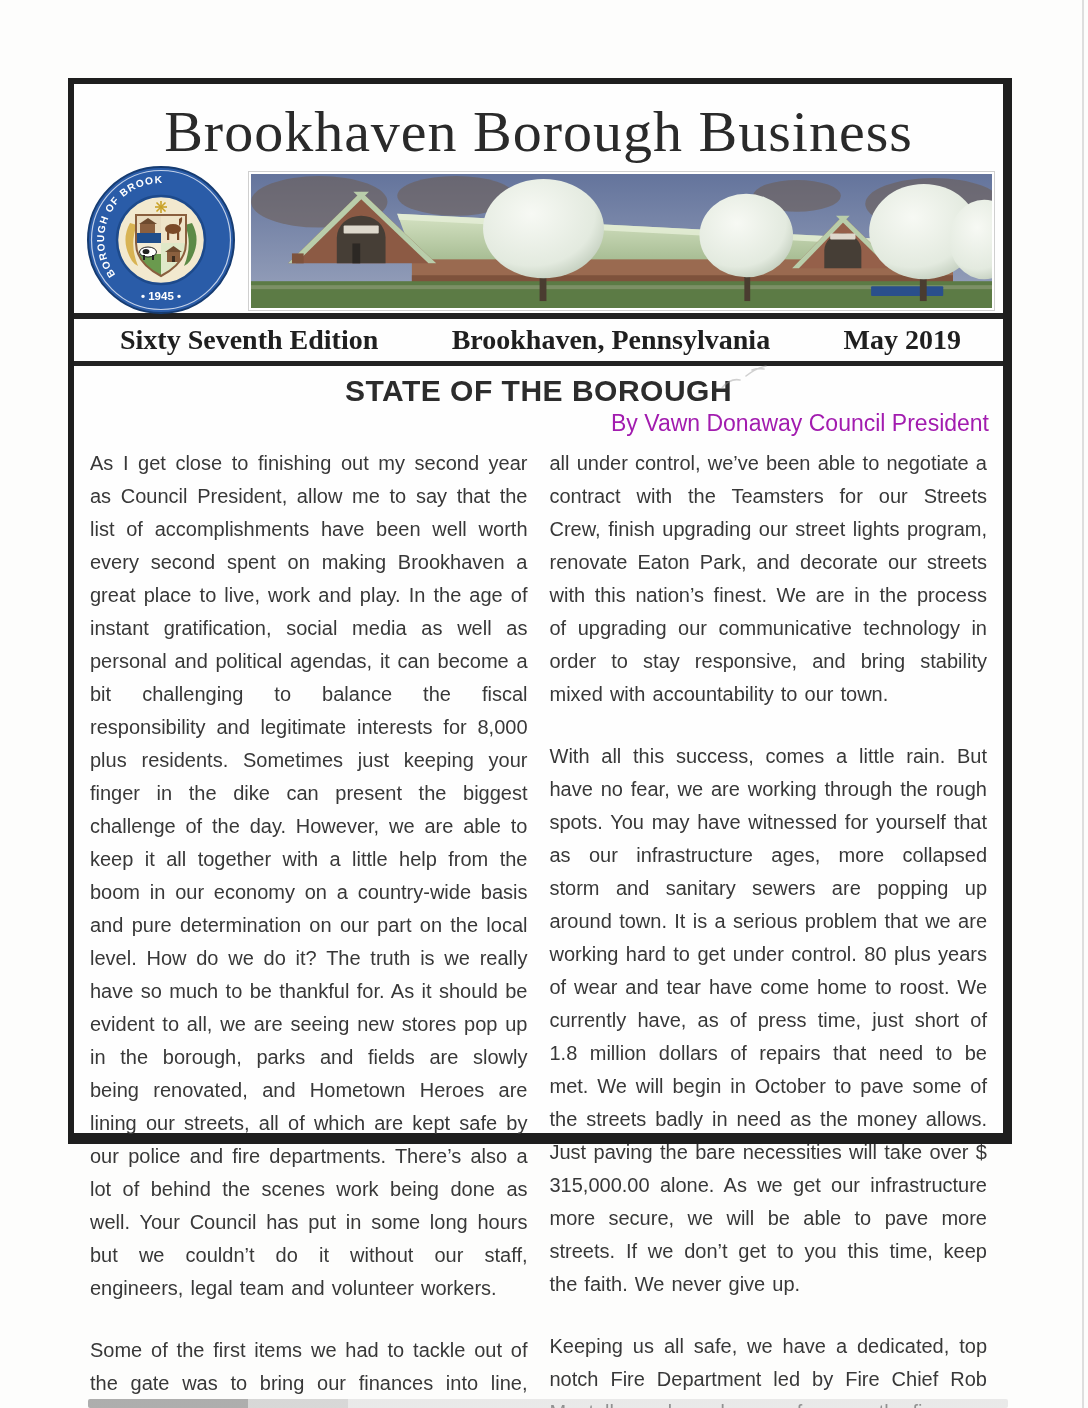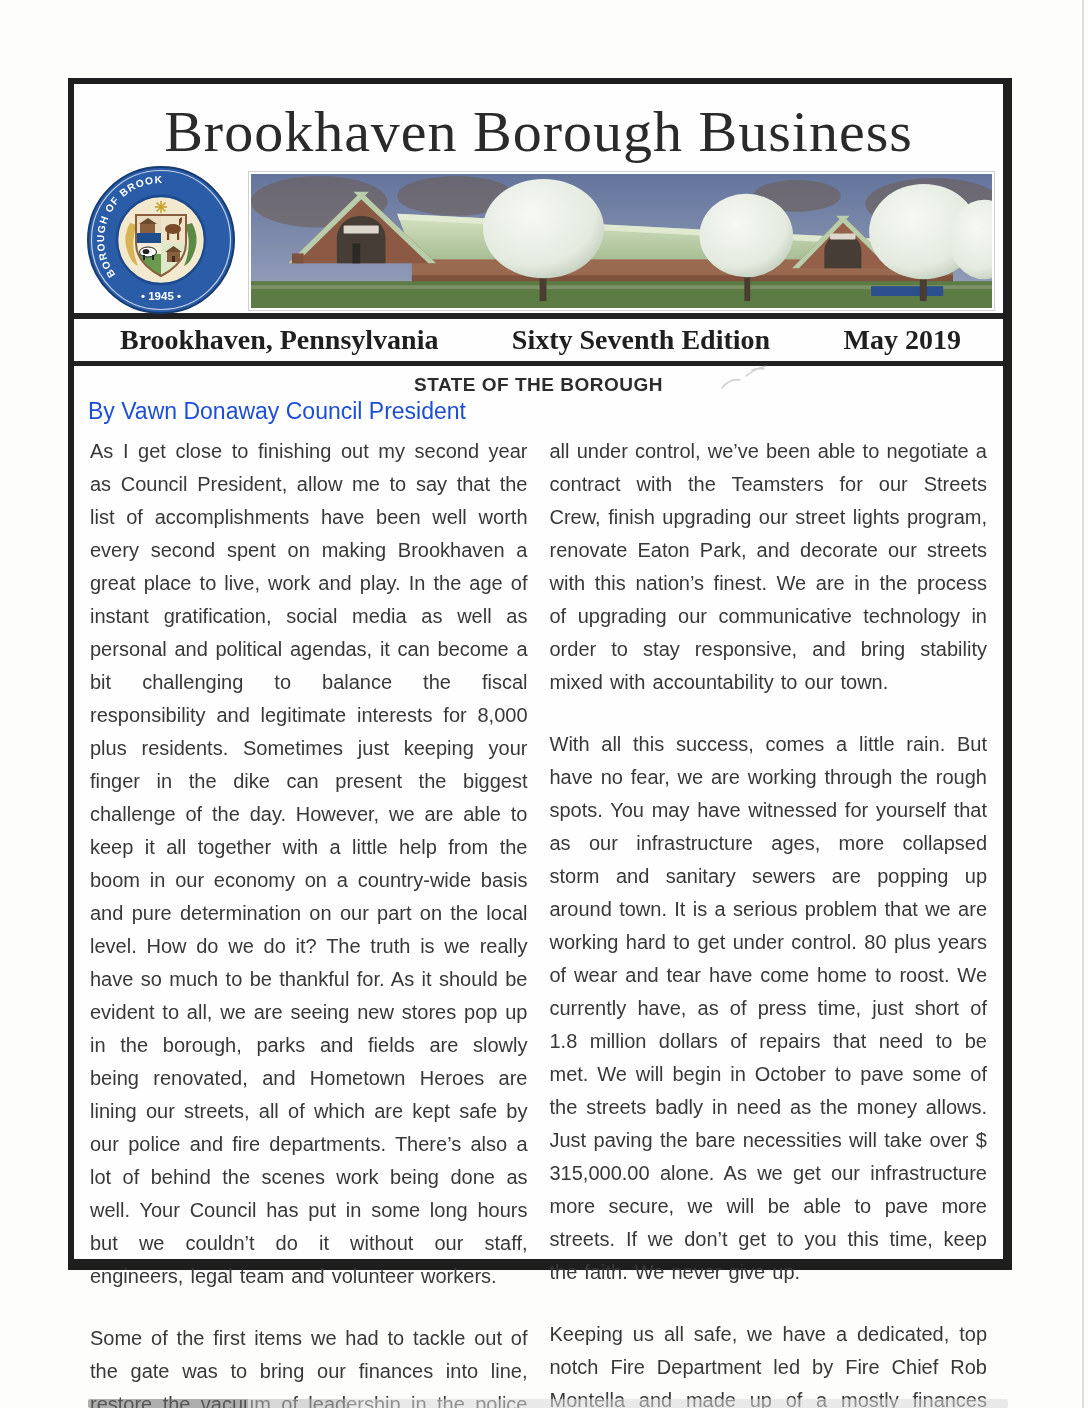--- a/index.html
+++ b/index.html
@@ -5,42 +5,42 @@
   html,body{margin:0;padding:0;background:#ffffff;}
   .page{position:relative;width:1088px;height:1408px;background:#fdfdfc;overflow:hidden;
         font-family:"Liberation Sans",sans-serif;color:#333;}
   
   .scan-edge-right{position:absolute;top:0;right:4px;width:2px;height:100%;background:#c9c9c9;opacity:.6;}
   .scan-smudge-bottom{position:absolute;left:88px;bottom:0;width:920px;height:9px;background:
       linear-gradient(to right,#6d6d6d 0 160px,#b9b9b9 160px 260px,#d9d9d9 260px 100%);opacity:.55;border-radius:2px;}
   .scan-squiggle{position:absolute;left:718px;top:358px;width:60px;height:34px;opacity:.45;}
 
   
-  .frame{position:absolute;left:68px;top:78px;width:944px;height:1192px;box-sizing:border-box;
+  .frame{position:absolute;left:68px;top:78px;width:944px;height:1066px;box-sizing:border-box;
          border:6px solid #1e1e1e;border-right-width:9px;border-bottom-width:11px;background:#fefefe;}
 
   .masthead{margin:14px 6px 4px 6px;text-align:center;
             font-family:"Liberation Serif",serif;font-size:58px;font-weight:500;color:#2a2a2a;
             letter-spacing:1px;white-space:nowrap;}
 
   .banner-row{display:flex;align-items:flex-start;padding:2px 8px 0 12px;height:142px;}
   .seal{width:150px;height:150px;flex:0 0 auto;margin-top:-6px;}
   .photo-wrap{flex:1;margin-left:12px;height:134px;border:1px solid #cfcfcf;background:#fff;padding:2px;}
   .photo-wrap svg{display:block;width:100%;height:100%;}
 
   .rule{height:6px;background:#222;margin:0;}
   .rule.r2{height:5px;}
 
   .edition-bar{display:flex;justify-content:space-between;align-items:center;
                padding:5px 42px 5px 46px;font-family:"Liberation Serif",serif;
                font-weight:bold;font-size:28px;color:#1f1f1f;}
 
   .article{padding:6px 14px 0 14px;}
-  .article-title{text-align:center;font-size:19px;font-weight:bold;color:#2c2c2c;letter-spacing:.5px;margin:2px 0 0 0;}
-  .article-byline{text-align:left;font-size:23px;color:#1d4ed8;margin:2px 0 10px 0;}
+  .article-title{text-align:center;font-size:30px;font-weight:bold;color:#2c2c2c;letter-spacing:.5px;margin:2px 0 0 0;}
+  .article-byline{text-align:right;font-size:23px;color:#a21caf;margin:2px 0 10px 0;}
 
   .columns{display:flex;gap:22px;padding:0 2px;}
   .col{flex:1;min-width:0;}
   .col p{margin:0 0 29px 0;font-size:20px;line-height:33px;text-align:justify;color:#383838;
          word-spacing:1.5px;}
 </style>
 </head>
 <body>
 
 <div class="page">
@@ -162,22 +162,22 @@
             <ellipse cx="690" cy="58" rx="56" ry="48" fill="url(#blossom)"></ellipse>
             <ellipse cx="752" cy="66" rx="36" ry="40" fill="url(#blossom)"></ellipse>
           </g>
         </svg>
       </div>
     </div>
 
     <div class="rule"></div>
 
     <div class="edition-bar">
+      <span>Sixty Seventh Edition</span>
       <span>Brookhaven, Pennsylvania</span>
-      <span>Sixty Seventh Edition</span>
       <span>May 2019</span>
     </div>
 
     <div class="rule r2"></div>
 
     <div class="article">
       <div class="article-title">STATE OF THE BOROUGH</div>
       <div class="article-byline">By Vawn Donaway Council President</div>
 
       <div class="columns">

